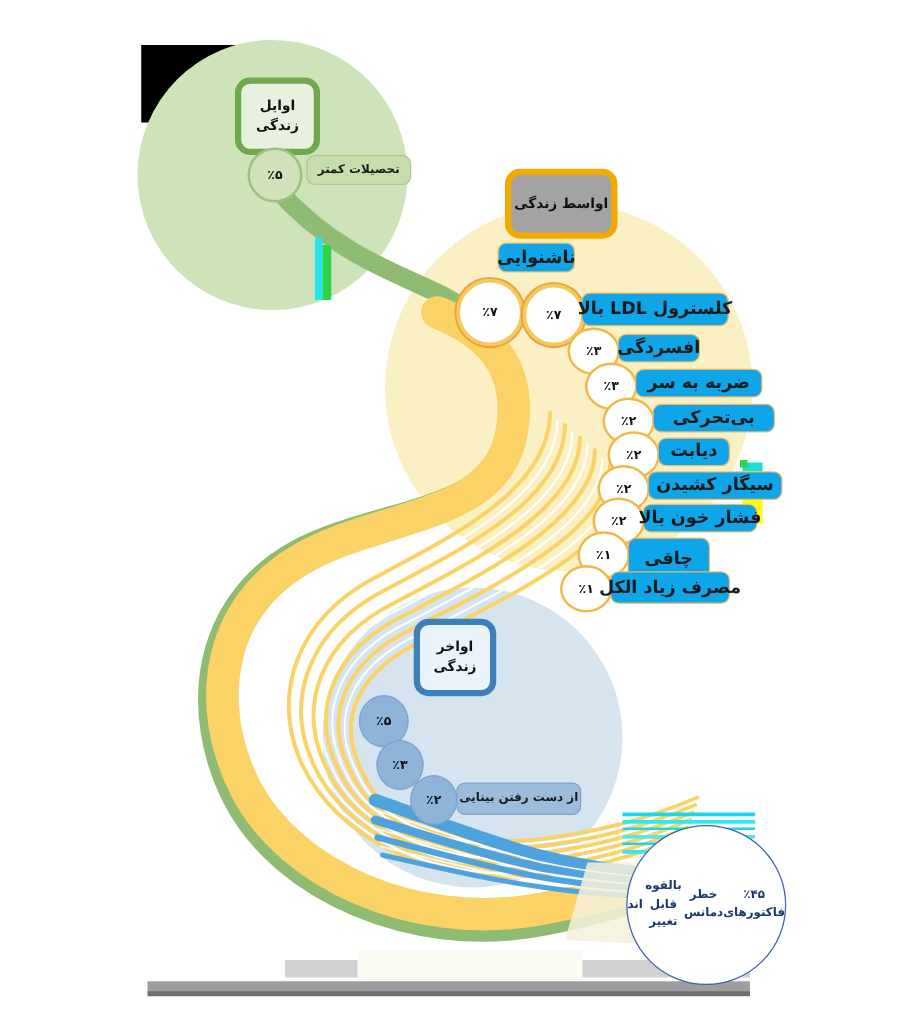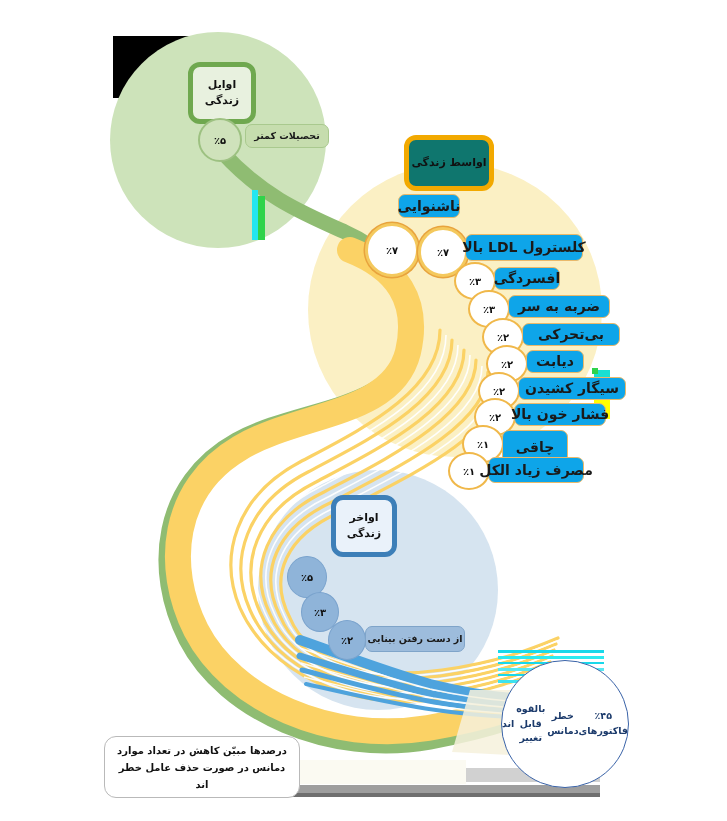--- a/index.html
+++ b/index.html
@@ -17,21 +17,21 @@
   .chip.yellow{background:#fbcf87;border:1px solid #e8b濃;font-size:9.5px;}
   .chip.yellow{background:#0ea5e9;border:1px solid #eab96a;font-size:14px;}
   .chip.blue{background:#9dbcdc;border:1px solid #7fa4c9;font-size:9.5px;}
 
   
   .hdr{position:absolute;box-sizing:border-box;display:flex;flex-direction:column;
        align-items:center;justify-content:center;text-align:center;
        border-radius:12px;font-weight:bold;font-size:11px;color:#111;
        line-height:1.45;direction:rtl;background:#ffffff;}
   .hdr.green{border:5px solid #6fa84f;background:#e8f1df;}
-  .hdr.yellow{border:5px solid #f2a900;background:#0f766e;}
+  .hdr.yellow{border:5px solid #f2a900;background:#a3a3a3;}
   .hdr.blue{border:5px solid #3d7fb8;background:#eaf2fa;}
 
   
   .pct{position:absolute;box-sizing:border-box;border-radius:50%;
        display:flex;align-items:center;justify-content:center;
        font-weight:bold;font-size:10px;color:#111;direction:rtl;}
   .pct.green{background:#cfe2bb;border:2px solid #9dc181;}
   .pct.yellow{background:#ffffff;border:3px solid #f4c95d;
               box-shadow:0 0 0 1.5px #e8a33d;}
   .pct.yellow.plain{background:#ffffff;border:2px solid #f0b84a;box-shadow:none;}
@@ -247,18 +247,14 @@
     <span>از دست رفتن بینایی</span>
   </div>
 
   <div class="bigcircle" style="left:501px;top:660px;width:128px;height:128px;">
     <span>٪۴۵ فاکتورهای</span>
     <span>خطر دمانس</span>
     <span>بالقوه قابل تغییر</span>
     <span>اند</span>
   </div>
 
-  <div class="caption" style="left:104px;top:736px;width:196px;height:62px;">
-    <span>درصدها مبیّن کاهش در تعداد موارد</span>
-    <span>دمانس در صورت حذف عامل خطر اند</span>
-  </div>
 
 </div>
 
 </body></html>

